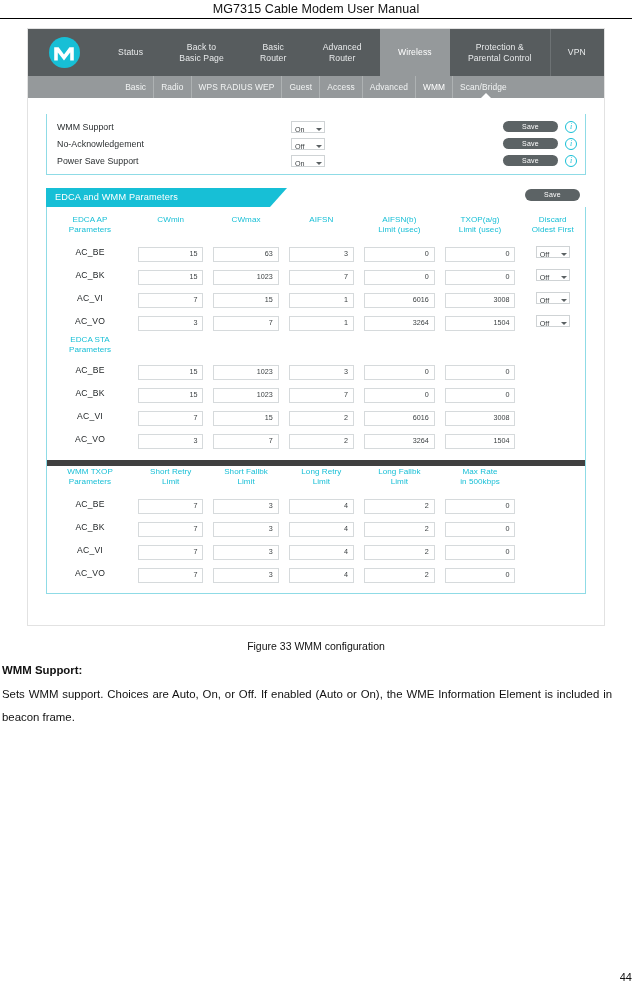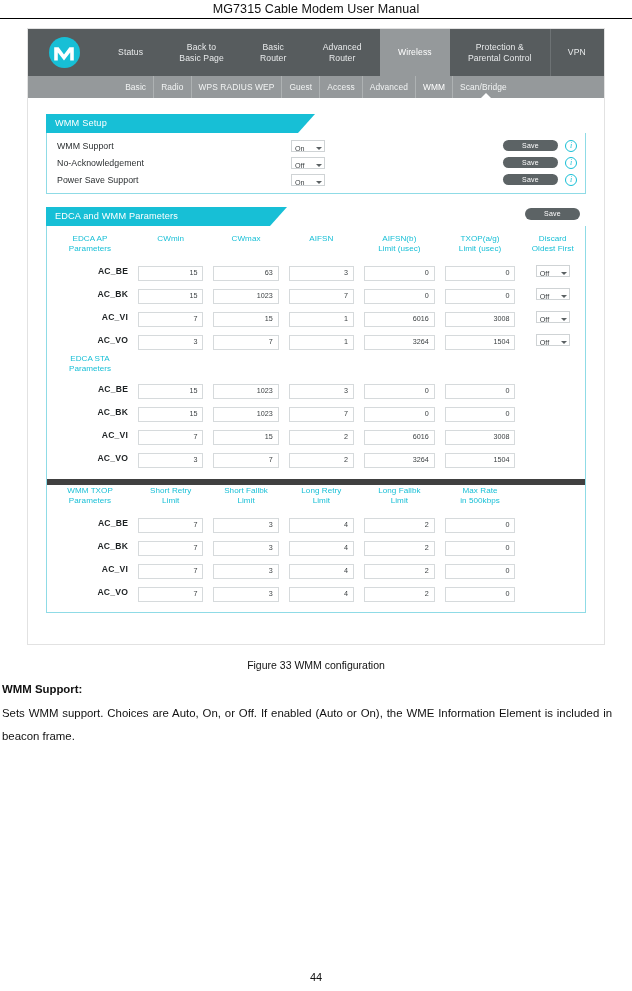--- a/index.html
+++ b/index.html
@@ -238,22 +238,22 @@
     letter-spacing: 0.05px;
   }
   .ptable td {
     padding: 1.5px 5px;
     text-align: center;
     vertical-align: middle;
   }
   .ptable td.rowlab {
     color: #1d2123;
     font-size: 8.6px;
-    font-weight: bold;
-    text-align: right;
+    font-weight: normal;
+    text-align: center;
     letter-spacing: 0.2px;
   }
   .ptable th.rowlab-h { text-align: center; }
   .sec-div { border-top: 6px solid #404040; }
   .sub-head td {
     color: #17bfd6;
     font-size: 8.1px;
     line-height: 10px;
     text-align: center;
     white-space: pre-line;
@@ -277,21 +277,21 @@
     text-align: justify;
   }
   .prose p { margin: 0; }
   .prose p.justified { text-align: justify; text-align-last: left; }
   .prose .bold { font-weight: bold; }
 
   .page-number {
     position: absolute;
     bottom: 8px;
     left: 0; right: 0;
-    text-align: center;
+    text-align: right;
     font-size: 11px;
     color: #111;
   }
 </style>
 </head>
 <body>
 
 <div class="doc-header">
   <span>MG7315 Cable Modem User Manual</span>
 </div>
@@ -360,23 +360,20 @@
       <div class="sub-item">
         <span>Scan/Bridge</span>
       </div>
       <div class="caret-marker"></div>
     </div>
 
     <div class="page-body">
 
 
       <div class="panel">
-        <div class="panel-head">
-          <div class="ribbon w-short">WMM Setup</div>
-        </div>
         <div class="panel-box">
 
           <div class="setup-row">
             <div class="setup-label">WMM Support</div>
             <div class="setup-ctrl">
               <div class="sel">
                 <span>On</span>
                 <span class="arr"></span>
               </div>
             </div>

